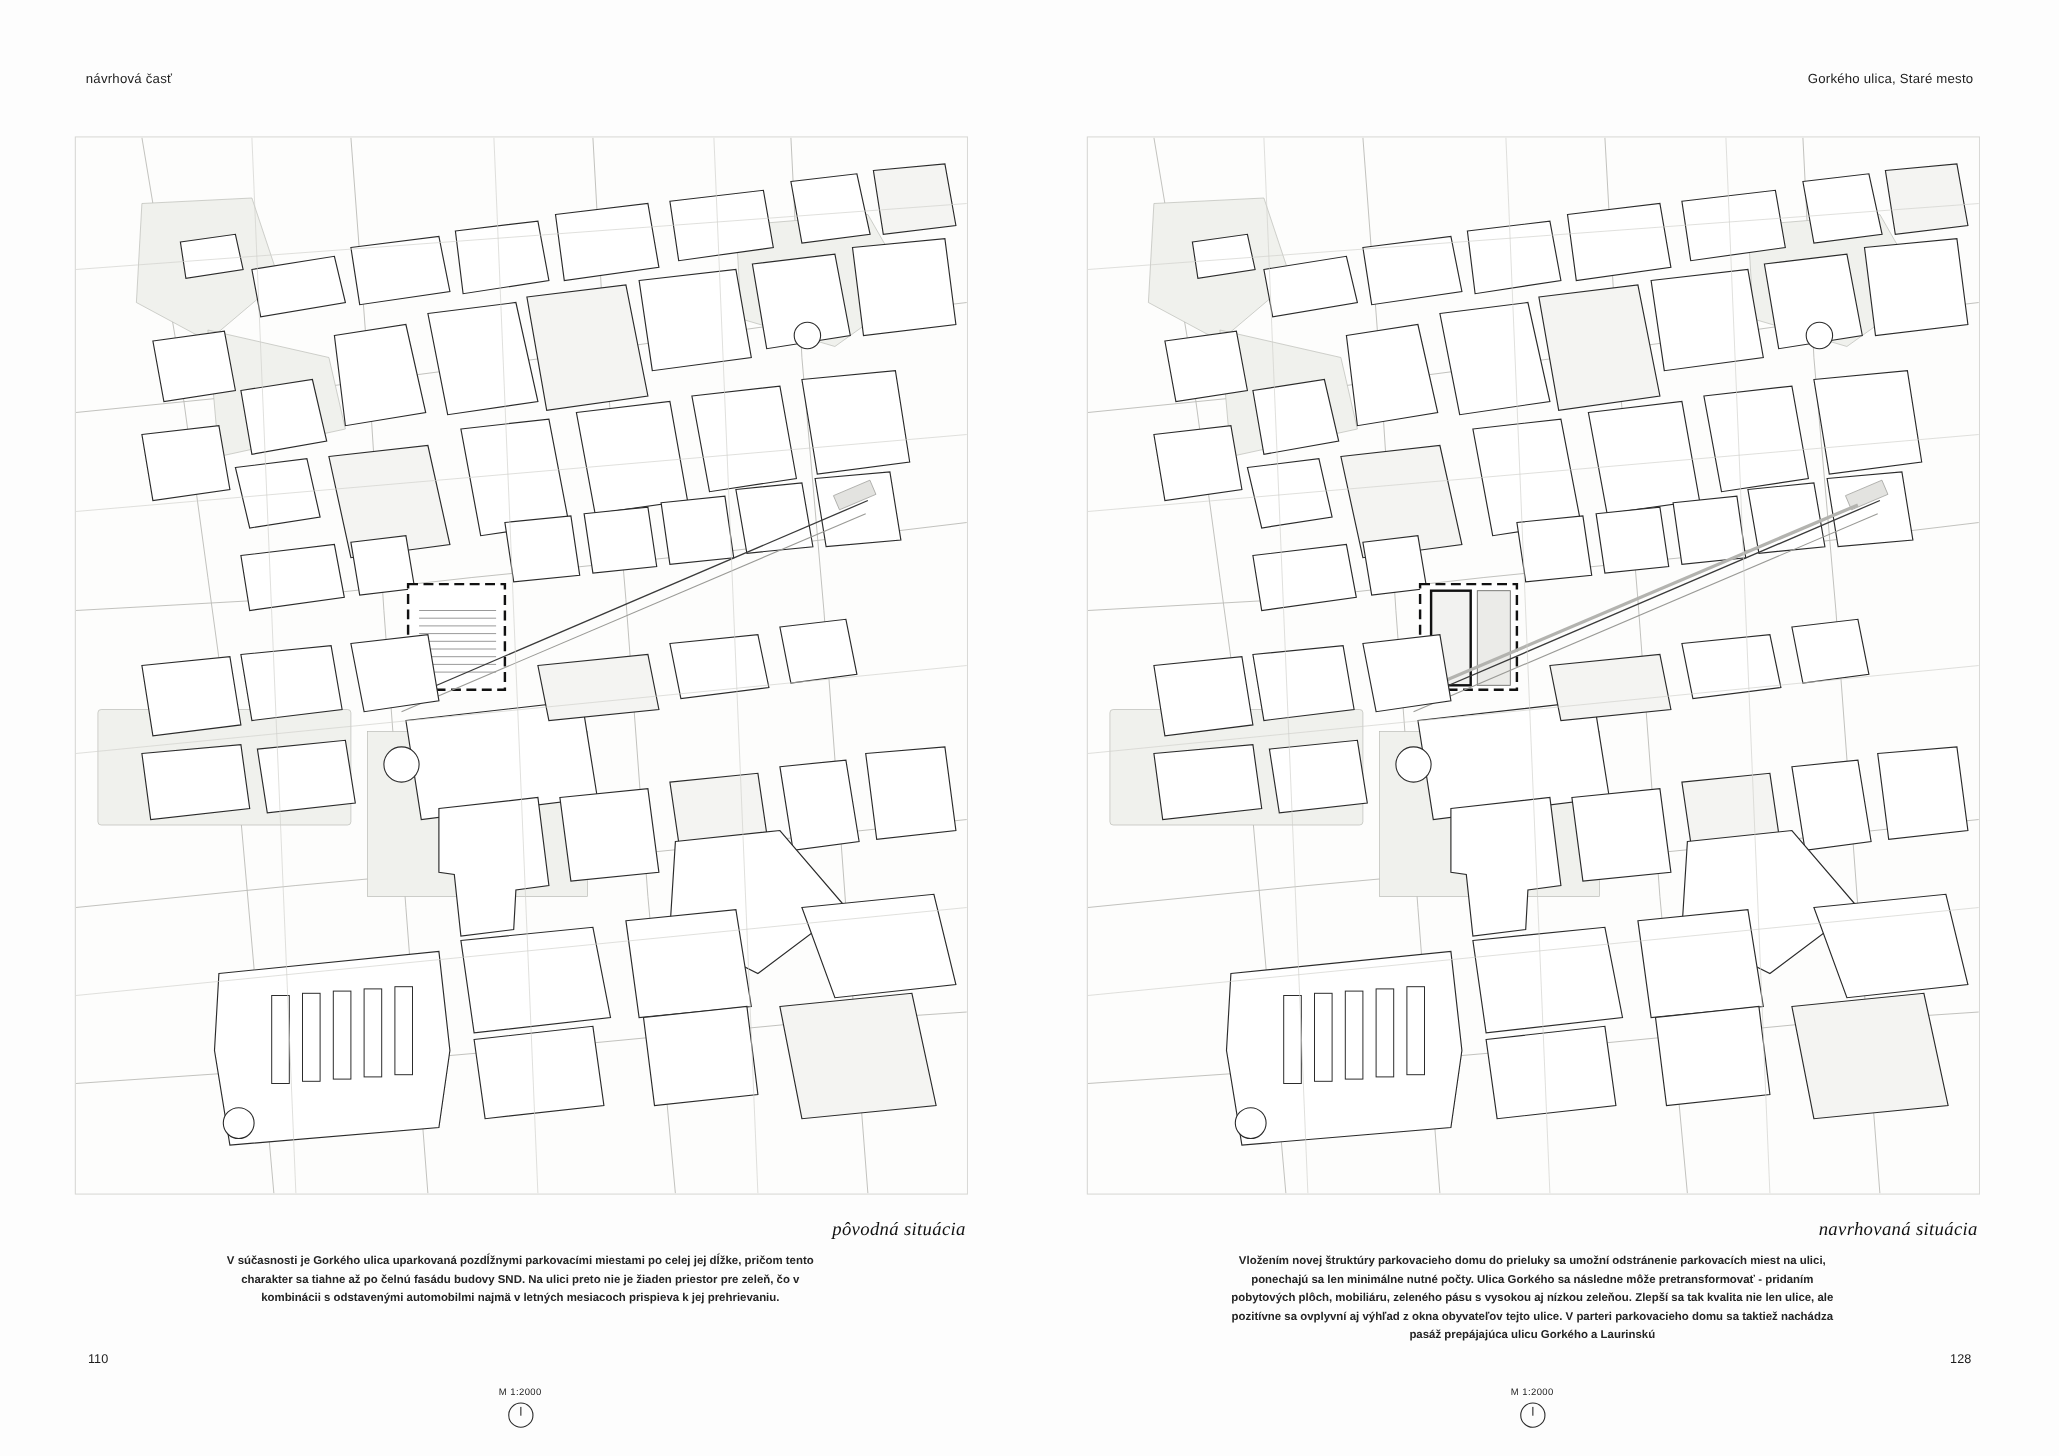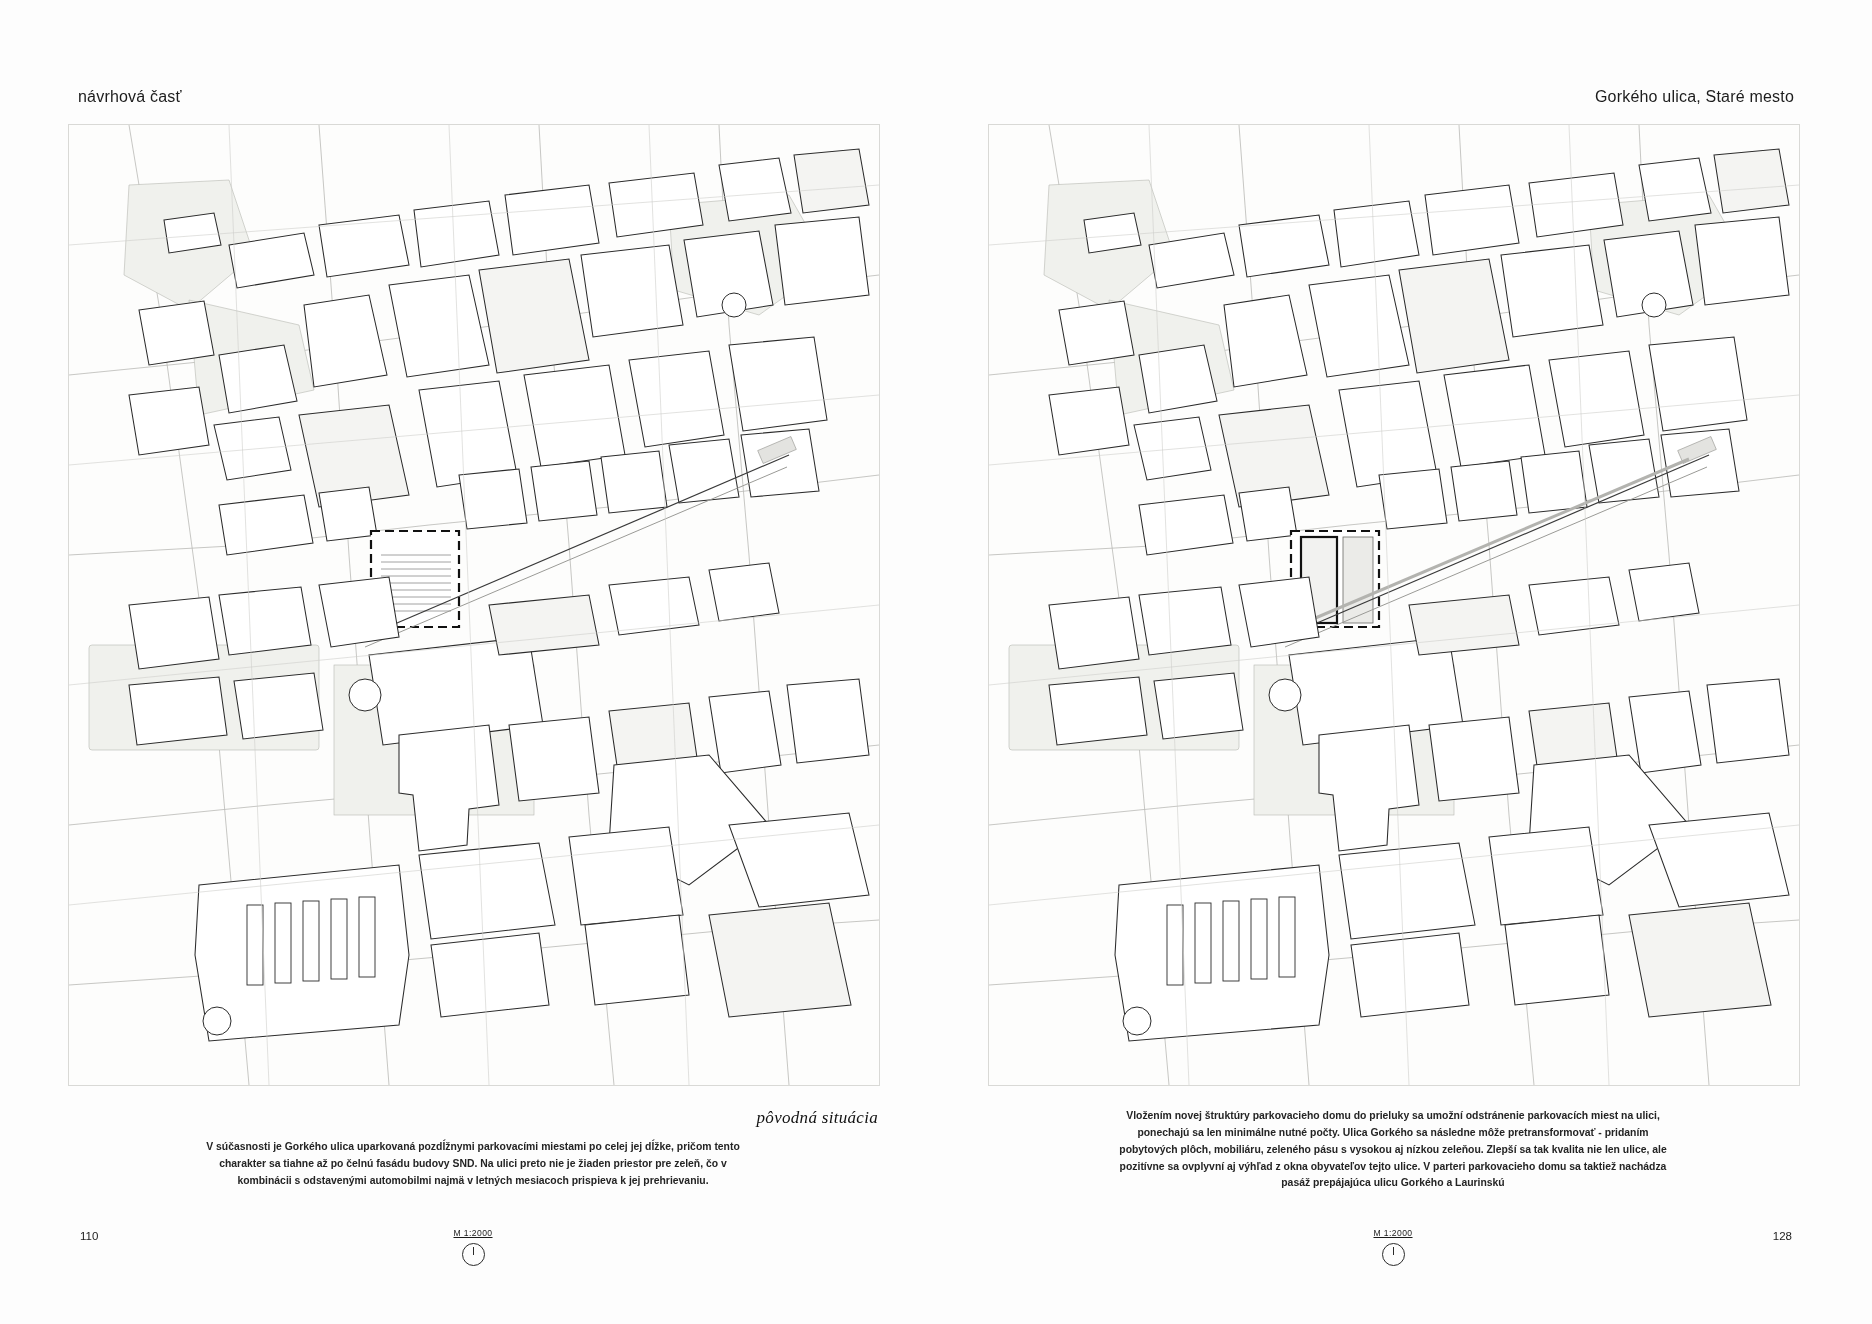--- a/index.html
+++ b/index.html
@@ -20,22 +20,22 @@
     position: absolute;
     left: 0; top: 0;
     width: 1872px;
     height: 1324px;
     background: #fdfdfd;
   }
 
   
   .runhead {
     position: absolute;
-    top: 88px;
-    font-size: 16px;
+    top: 64px;
+    font-size: 12px;
     letter-spacing: 0.2px;
     color: #1c1c1c;
     white-space: nowrap;
   }
   .runhead.left  { left: 78px; }
   .runhead.right { right: 78px; padding-left: 28px; }
 
   
   .folio {
     position: absolute;
@@ -88,22 +88,21 @@
     margin: 0 auto;
     text-align: center;
     font-weight: bold;
   }
 
   
   .scale {
     position: absolute;
     width: 810px;
     text-align: center;
-    top: 1228px;
-    text-decoration: underline;
+    top: 1260px;
   }
   .scale.left  { left: 68px; }
   .scale.right { left: 988px; }
   .scale .scale-label {
     font-size: 8.6px;
     letter-spacing: 0.4px;
     color: #1c1c1c;
     margin-bottom: 5px;
   }
   .north {
@@ -413,20 +412,21 @@
       </g>
     </svg>
   </div>
 
   <div class="caption-block left">
     <div class="caption-title">pôvodná situácia</div>
     <div class="caption-body">V súčasnosti je Gorkého ulica uparkovaná pozdĺžnymi parkovacími miestami po celej jej dĺžke, pričom tento charakter sa tiahne až po čelnú fasádu budovy SND. Na ulici preto nie je žiaden priestor pre zeleň, čo v kombinácii s odstavenými automobilmi najmä v letných mesiacoch prispieva k jej prehrievaniu.</div>
   </div>
 
   <div class="caption-block right">
+    <div class="caption-title">navrhovaná situácia</div>
     <div class="caption-body">Vložením novej štruktúry parkovacieho domu do prieluky sa umožní odstránenie parkovacích miest na ulici, ponechajú sa len minimálne nutné počty. Ulica Gorkého sa následne môže pretransformovať - pridaním pobytových plôch, mobiliáru, zeleného pásu s vysokou aj nízkou zeleňou. Zlepší sa tak kvalita nie len ulice, ale pozitívne sa ovplyvní aj výhľad z okna obyvateľov tejto ulice. V parteri parkovacieho domu sa taktiež nachádza pasáž prepájajúca ulicu Gorkého a Laurinskú</div>
   </div>
 
   <div class="scale left">
     <div class="scale-label">M 1:2000</div>
     <div class="north"></div>
   </div>
 
   <div class="scale right">
     <div class="scale-label">M 1:2000</div>

